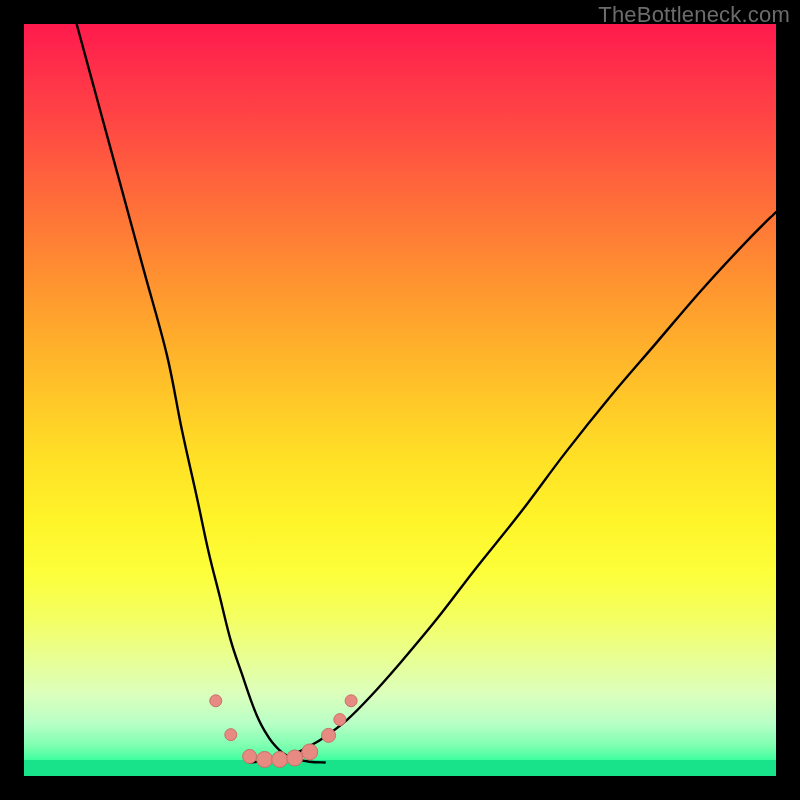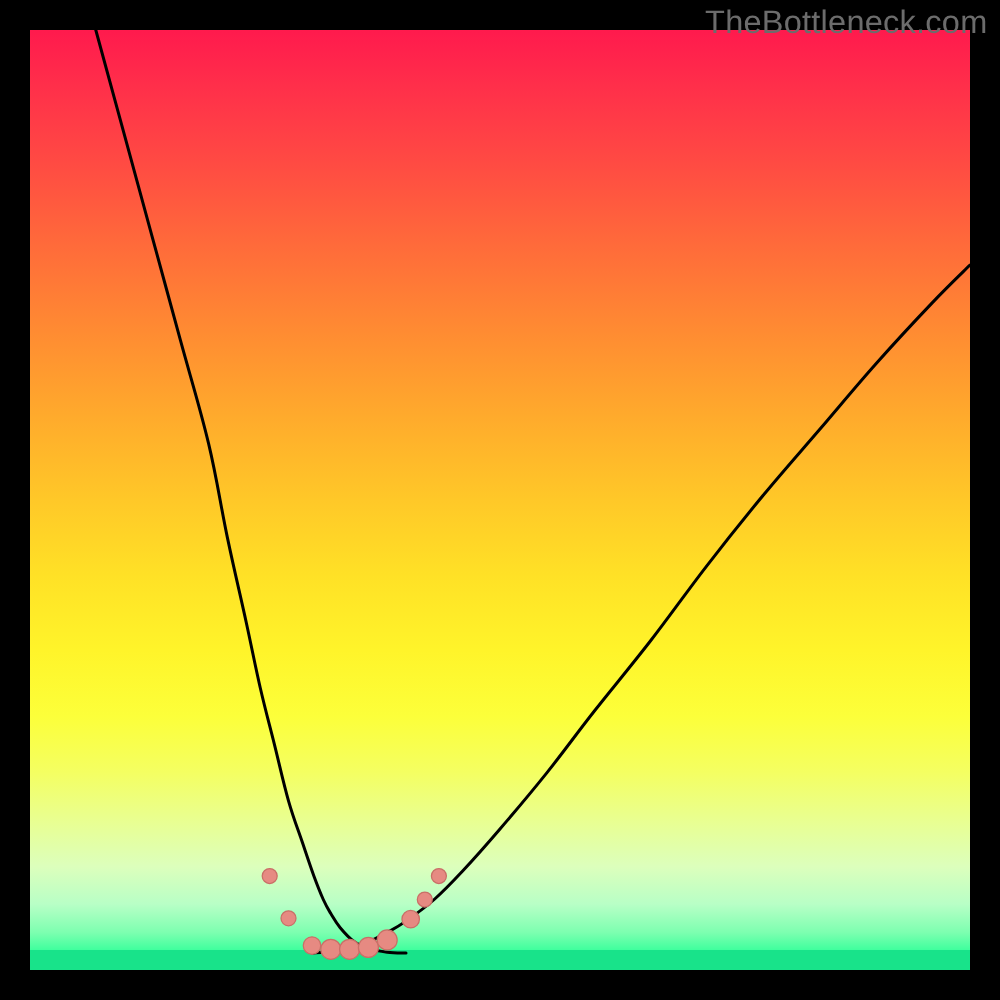--- a/index.html
+++ b/index.html
@@ -60,21 +60,21 @@
   svg.curves {
     position: absolute;
     inset: 0;
   }
 
   .watermark {
     position: absolute;
     top: 2px;
     right: 10px;
     color: #6c6c6c;
-    font-size: 26px;
+    font-size: 22px;
     font-weight: 400;
     letter-spacing: 0.2px;
   }
 </style>
 </head>
 <body>
 
 <div class="frame"></div>
 
 <div class="plot-area">

